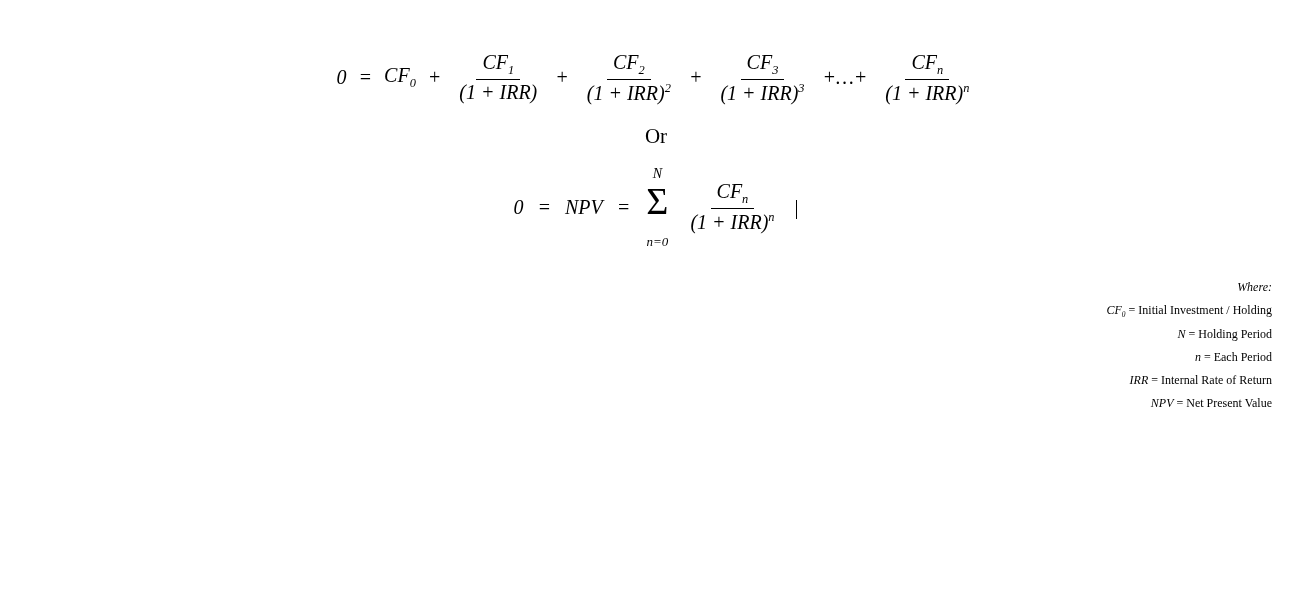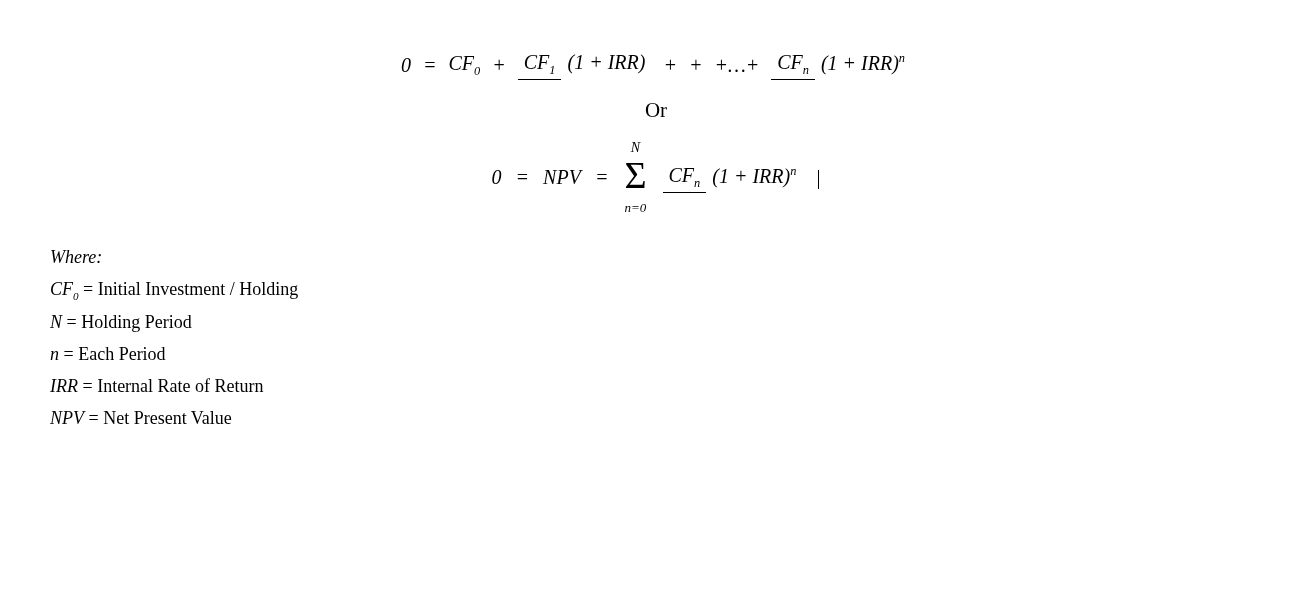--- a/index.html
+++ b/index.html
@@ -28,21 +28,22 @@
     .formula-row {
       display: flex;
       align-items: center;
       gap: 12px;
       font-size: 20px;
       font-style: italic;
     }
 
     .fraction {
       display: inline-flex;
-      align-items: flex-start;
+      flex-direction: column;
+      align-items: center;
       vertical-align: middle;
     }
 
     .fraction .numerator {
       border-bottom: 1.5px solid #000;
       padding: 1px 6px;
       text-align: center;
       font-style: italic;
     }
 
@@ -93,37 +94,38 @@
     .summation-symbol {
       font-size: 38px;
       line-height: 1;
       font-style: normal;
     }
 
     .summation-lower {
       font-size: 13px;
       font-style: italic;
       line-height: 1;
-      margin-top: 7px;
+      margin-top: 15px;
     }
 
     sup {
       font-size: 0.62em;
       vertical-align: super;
     }
 
     sub {
       font-size: 0.62em;
       vertical-align: sub;
     }
 
     
     .where-section {
       margin: 30px 0 17px 10px;
-      font-size: 18px;
+      font-size: 12px;
+      text-align: right;
     }
 
     .where-line {
       margin: 5px 0;
       font-style: italic;
       line-height: 1.5;
     }
 
     .where-line .normal {
       font-style: normal;
@@ -146,21 +148,37 @@
         <span>CF</span><sub>0</sub>
       </span>
       <span>+</span>
       <span class="fraction">
         <span class="numerator">
           <span>CF</span><sub>1</sub>
         </span>
         <span class="denominator">(1 + IRR)</span>
       </span>
       <span>+</span>
+      <span class="fraction">
+        <span class="numerator">
+          <span>CF</span><sub>2</sub>
+        </span>
+        <span class="denominator">
+          <span>(1 + IRR)</span><sup>2</sup>
+        </span>
+      </span>
       <span>+</span>
+      <span class="fraction">
+        <span class="numerator">
+          <span>CF</span><sub>3</sub>
+        </span>
+        <span class="denominator">
+          <span>(1 + IRR)</span><sup>3</sup>
+        </span>
+      </span>
       <span>+…+</span>
       <span class="fraction">
         <span class="numerator">
           <span>CF</span><sub>n</sub>
         </span>
         <span class="denominator">
           <span>(1 + IRR)</span><sup>n</sup>
         </span>
       </span>
     </div>

